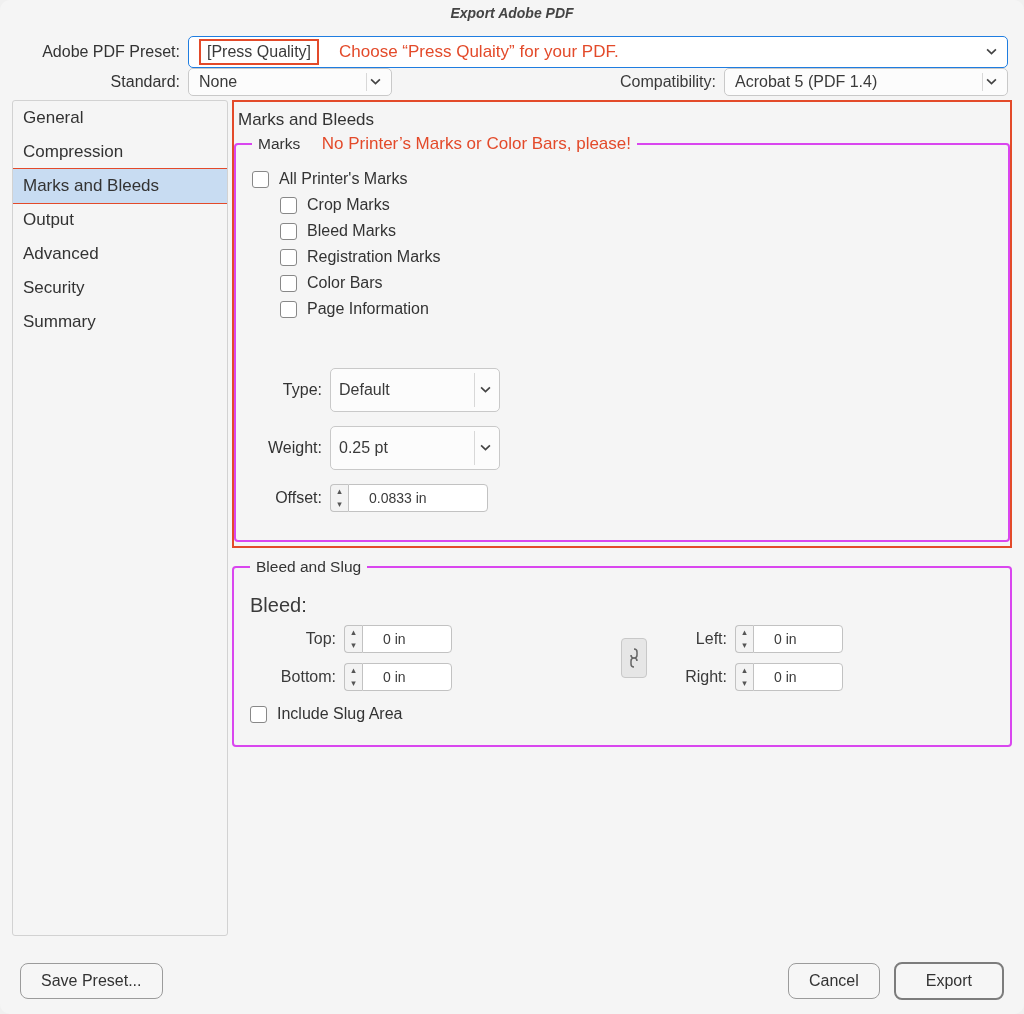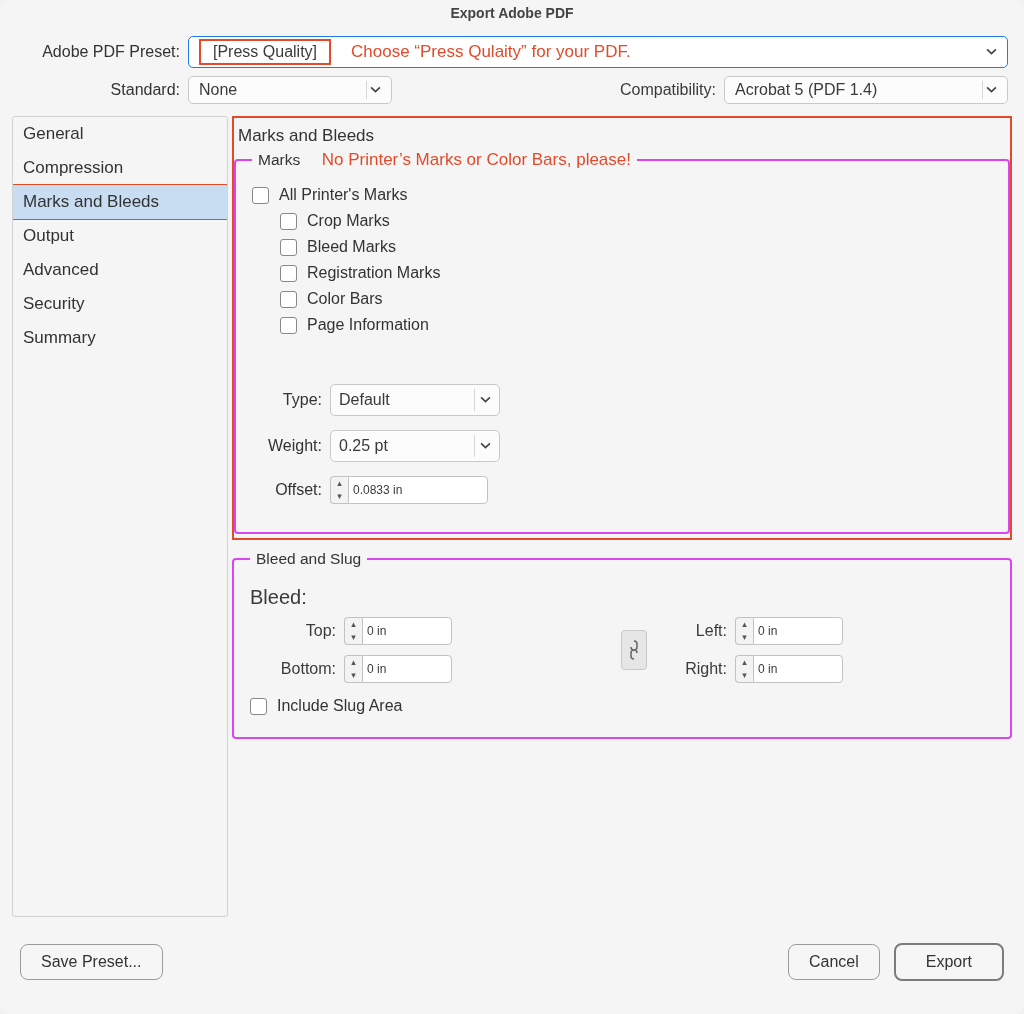--- a/index.html
+++ b/index.html
@@ -23,46 +23,47 @@
     overflow: hidden;
   }
   .titlebar {
     height: 26px;
     display:flex;
     align-items:center;
     justify-content:center;
     font-size: 14px;
     font-weight: 600;
     color: #444;
+    font-style: italic;
   }
   .header {
     padding: 10px 16px 4px 16px;
   }
-  .row { display:flex; align-items:center; margin-bottom:8px; }
+  .row { display:flex; align-items:center; }
   .label-r {
     width: 172px;
     text-align: right;
     padding-right: 8px;
     color: #333;
     font-size: 16px;
   }
   .preset-select {
     flex:1;
     height: 32px;
     border: 1px solid #1f7de0;
     border-radius: 5px;
     background: #fff;
     display:flex;
     align-items:center;
     padding: 0 10px;
     position: relative;
   }
   .preset-text-hl {
     display:inline-block;
-    padding: 2px 12px;
+    padding: 2px 6px;
     border: 2px solid #e34a2a;
   }
   .preset-chevron {
     margin-left:auto;
     color:#444;
   }
   .select {
     height: 28px;
     border: 1px solid #c9c9c9;
     border-radius: 5px;
@@ -186,21 +187,21 @@
     margin: 6px 0 14px 0;
   }
   .prop-label {
     width: 70px;
     text-align:right;
     font-size:16px;
     color:#333;
   }
   .small-select {
     width: 170px;
-    height: 32px;
+    height: 44px;
     border:1px solid #c9c9c9;
     border-radius:5px;
     background:#fcfcfc;
     display:flex;align-items:center;
     padding:0 8px;
     position:relative;
   }
   .stepper {
     display:flex;
     height:28px;
@@ -214,24 +215,24 @@
     background:#f3f3f3;
   }
   .stepper .arrows span{
     flex:1;display:flex;align-items:center;justify-content:center;
     font-size:9px;color:#555;line-height:1;
   }
   .stepper .val {
     border:1px solid #c2c2c2;
     border-radius:0 4px 4px 0;
     background:#fff;
-    padding:0 4px;
+    padding:0 20px;
     display:flex;align-items:center;
     min-width: 90px;
-    font-size:12px;
+    font-size:14px;
   }
   .bleed-grid {
     display:grid;
     grid-template-columns: 80px auto 28px 80px auto;
     row-gap: 10px;
     column-gap: 8px;
     align-items:center;
     margin: 8px 0 14px 6px;
   }
   .bleed-label { text-align:right; font-size:16px; }
@@ -248,21 +249,21 @@
     display:inline-flex;
     align-items:center;
     gap:10px;
     border: 2px solid #e34a2a;
     padding: 4px 10px 4px 6px;
   }
 
   .footer {
     display:flex;
     align-items:center;
-    padding: 18px 20px 33px 20px;
+    padding: 18px 20px 14px 20px;
   }
   .btn {
     border:1.5px solid #9b9b9b;
     border-radius: 8px;
     background:#f6f6f6;
     padding: 8px 20px;
     font-size:16px;
     color:#333;
   }
   .btn.primary { border-width:2px; border-color:#7c7c7c; font-weight:500; padding:8px 30px; }

